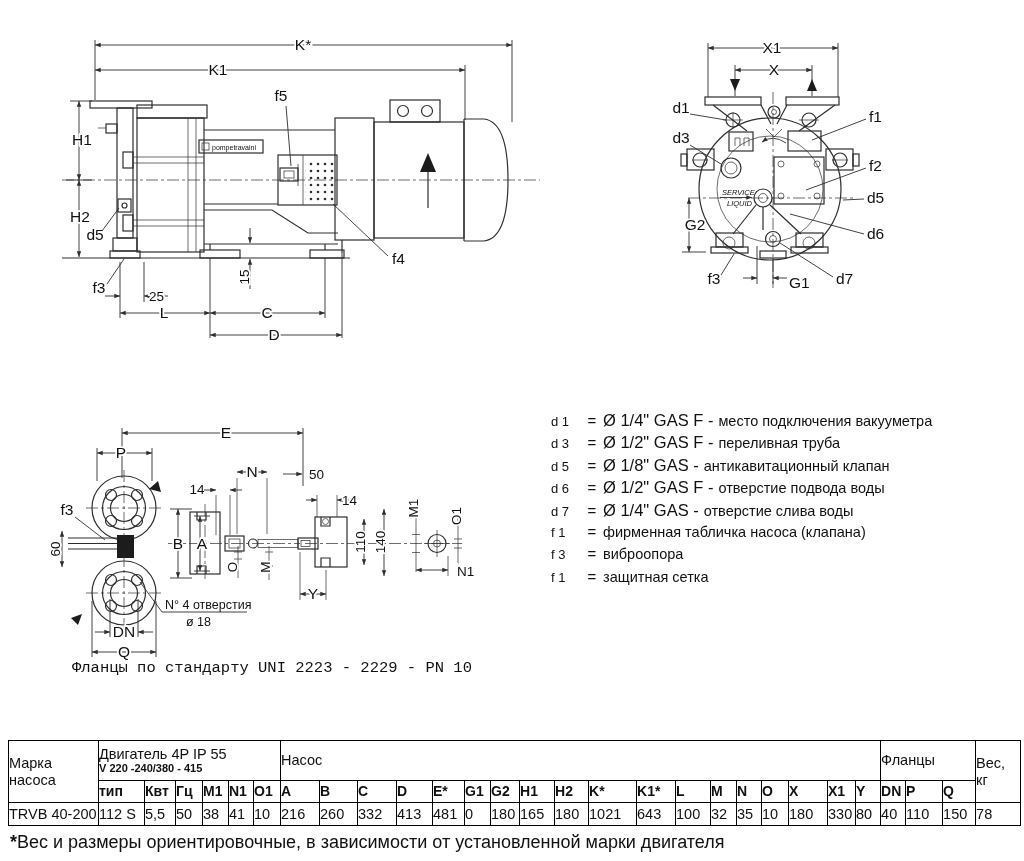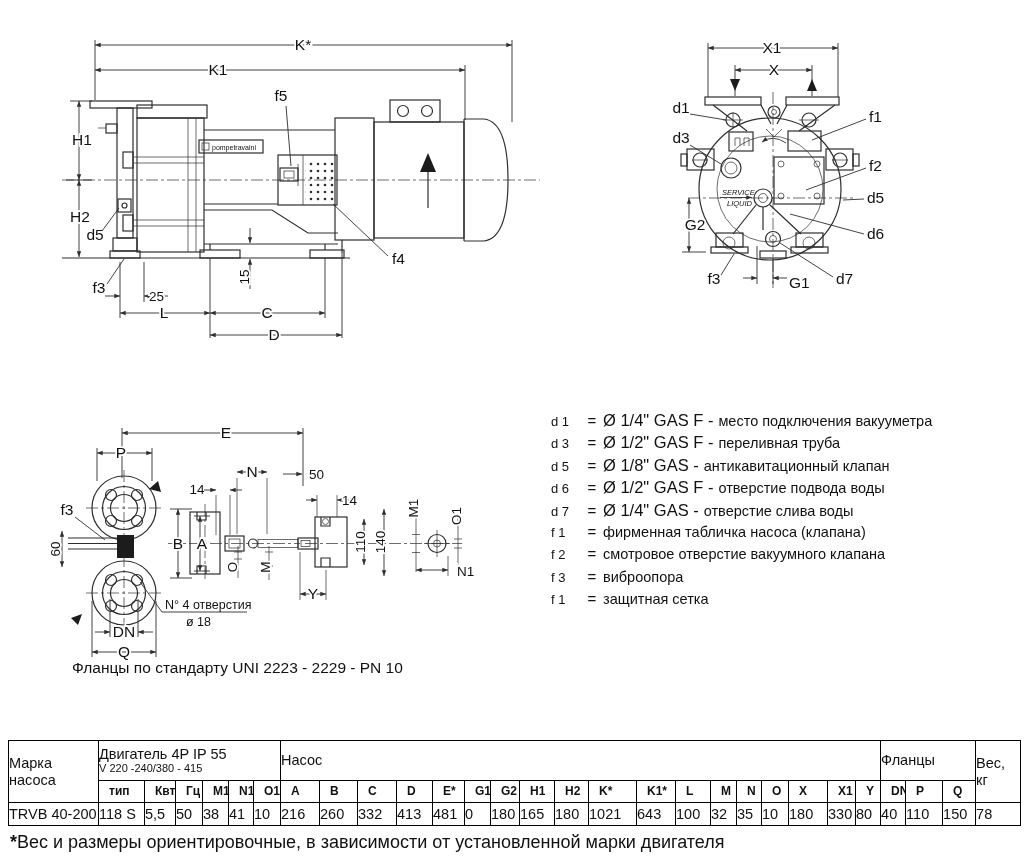--- a/index.html
+++ b/index.html
@@ -18,28 +18,28 @@
   .cl{fill:none;stroke:#2e2e2e;stroke-width:0.7;stroke-dasharray:12 3 3 3;}
   .blk{fill:#1c1c1c;stroke:none;}
   
   .legend{position:absolute;left:551px;top:409px;}
   .lg-row{height:22.4px;line-height:22.4px;white-space:nowrap;}
   .lg-code{display:inline-block;min-width:30px;font-size:13px;}
   .lg-eq{display:inline-block;width:22px;text-align:center;font-size:15px;}
   .lg-spec{font-size:16.5px;margin-right:5px;}
   .lg-spec:empty{display:none;margin:0;}
   .lg-desc{font-size:14.5px;}
-  .caption{position:absolute;left:72px;top:659px;font-size:15.5px;}
+  .caption{position:absolute;left:72px;top:659px;font-size:15.5px;font-family:Liberation Mono, monospace;}
   
   .dims-table{position:absolute;left:8px;top:740px;}
   table{border-collapse:collapse;table-layout:fixed;width:1008px;}
   td{border:1.5px solid #000;padding:0;line-height:1.12;overflow:hidden;vertical-align:middle;}
   .gh-row td{font-size:14.5px;height:39px;}
-  .motor-sub{font-size:11px;font-weight:normal;}
-  .cols td{font-weight:bold;font-size:12px;height:21px;padding-left:10px;}
+  .motor-sub{font-size:11px;font-weight:bold;}
+  .cols td{font-weight:bold;font-size:14px;height:21px;}
   .vals td{font-size:14.5px;height:22px;}
   .footnote{position:absolute;left:10px;top:832px;font-size:18px;}
   .footnote b{font-weight:bold;}
 </style>
 </head>
 <body>
 
 <div class="page">
 
 <svg class="drawings" width="1024" height="735" viewBox="0 0 1024 735">
@@ -416,21 +416,20 @@
   </g>
 </svg>
 
 <div class="legend">
   <div class="lg-row"><span class="lg-code">d 1</span><span class="lg-eq">=</span><span class="lg-spec">Ø 1/4" GAS F -</span><span class="lg-desc">место подключения вакууметра</span></div>
   <div class="lg-row"><span class="lg-code">d 3</span><span class="lg-eq">=</span><span class="lg-spec">Ø 1/2" GAS F -</span><span class="lg-desc">переливная труба</span></div>
   <div class="lg-row"><span class="lg-code">d 5</span><span class="lg-eq">=</span><span class="lg-spec">Ø 1/8" GAS -</span><span class="lg-desc">антикавитационный клапан</span></div>
   <div class="lg-row"><span class="lg-code">d 6</span><span class="lg-eq">=</span><span class="lg-spec">Ø 1/2" GAS F -</span><span class="lg-desc">отверстие подвода воды</span></div>
   <div class="lg-row"><span class="lg-code">d 7</span><span class="lg-eq">=</span><span class="lg-spec">Ø 1/4" GAS -</span><span class="lg-desc">отверстие слива воды</span></div>
   <div class="lg-row"><span class="lg-code">f 1</span><span class="lg-eq">=</span><span class="lg-desc">фирменная табличка насоса (клапана)</span></div>
-  <div class="lg-row"><span class="lg-code">f 2</span><span class="lg-eq">=</span><span class="lg-desc">смотровое отверстие вакуумного клапана</span></div>
   <div class="lg-row"><span class="lg-code">f 3</span><span class="lg-eq">=</span><span class="lg-desc">виброопора</span></div>
   <div class="lg-row"><span class="lg-code">f 1</span><span class="lg-eq">=</span><span class="lg-desc">защитная сетка</span></div>
 </div>
 
 <div class="caption">Фланцы по стандарту UNI 2223 - 2229 - PN 10</div>
 
 <div class="dims-table">
 <table>
   <colgroup>
     <col style="width:90px">
@@ -504,21 +503,21 @@
     <td>O</td>
     <td>X</td>
     <td>X1</td>
     <td>Y</td>
     <td>DN</td>
     <td>P</td>
     <td>Q</td>
   </tr>
   <tr class="vals">
     <td>TRVB 40-200</td>
-    <td>118 S</td>
+    <td>112 S</td>
     <td>5,5</td>
     <td>50</td>
     <td>38</td>
     <td>41</td>
     <td>10</td>
     <td>216</td>
     <td>260</td>
     <td>332</td>
     <td>413</td>
     <td>481</td>

